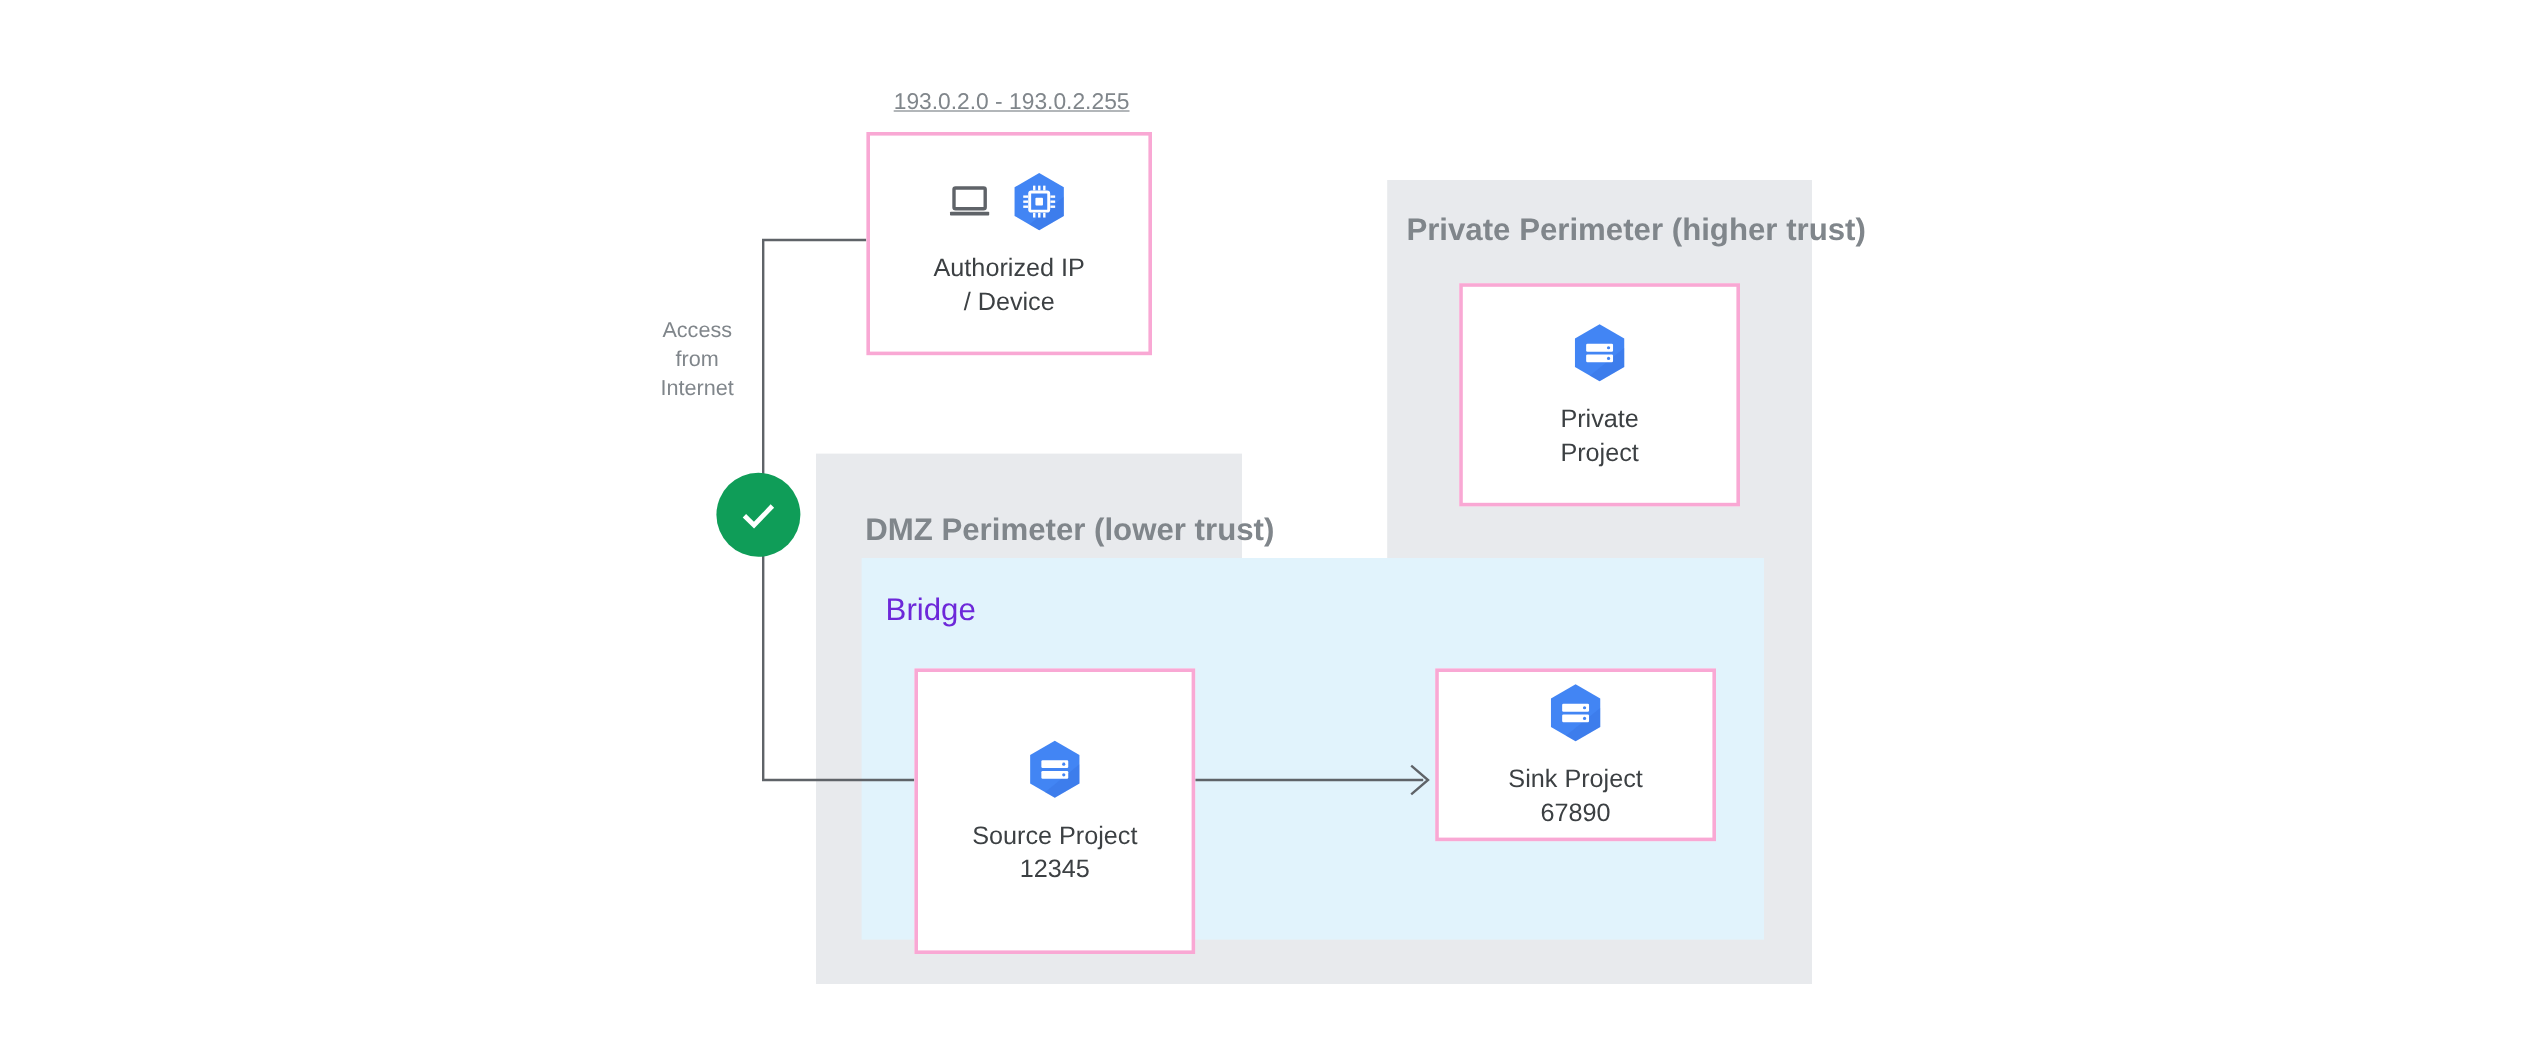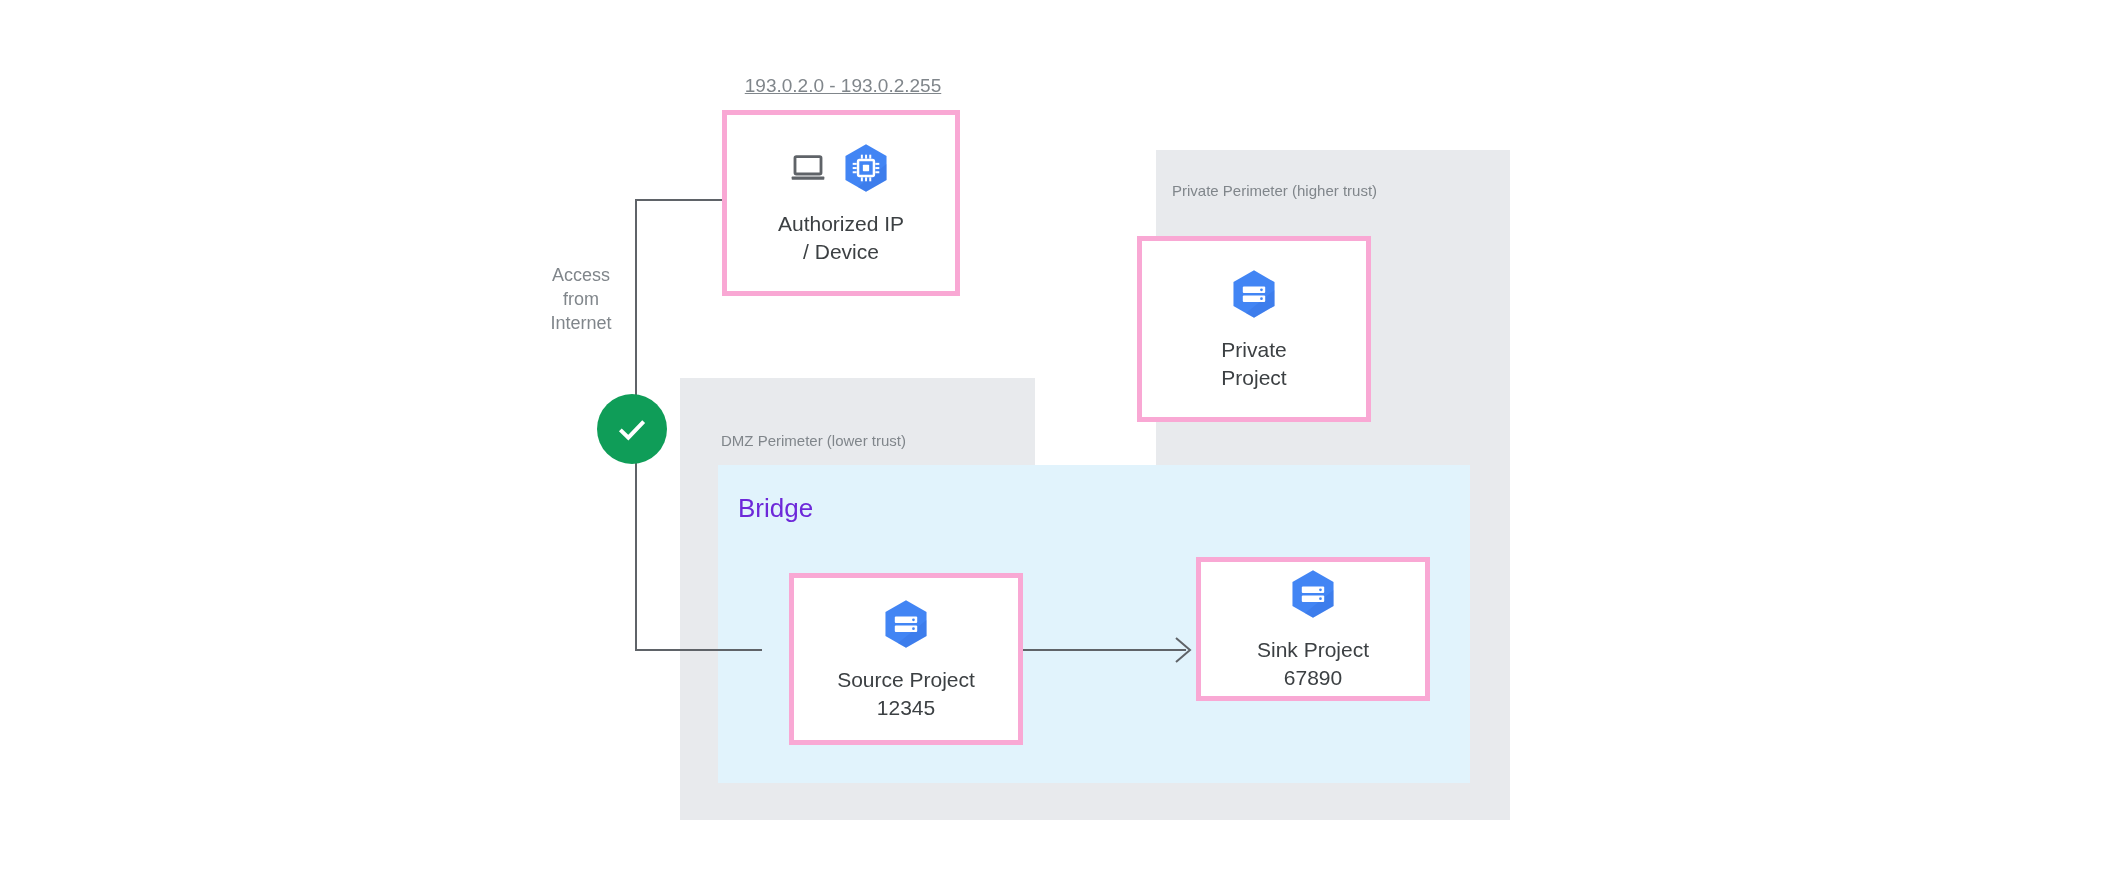--- a/index.html
+++ b/index.html
@@ -23,41 +23,42 @@
   
   .abs { position: absolute; box-sizing: border-box; }
 
   
   .perimeter {
     background: #e8eaed;
   }
   .perimeter-label {
     position: absolute;
     color: #80868b;
-    font-size: 15px;
+    font-size: 26px;
     line-height: 24px;
     white-space: nowrap;
+    font-weight: bold;
   }
 
   
   .bridge {
     background: #e1f3fc;
   }
   .bridge-label {
     position: absolute;
     color: #6d28d9;
     font-size: 26px;
     line-height: 24px;
     white-space: nowrap;
   }
 
   
   .node {
     background: #ffffff;
-    border: 5px solid #f9a8d4;
+    border: 3px solid #f9a8d4;
     display: flex;
     flex-direction: column;
     align-items: center;
     justify-content: center;
   }
   .node-icons {
     display: flex;
     flex-direction: row;
     align-items: center;
     justify-content: center;
@@ -173,40 +174,40 @@
           <rect x="32.0" y="19.6" width="3.4" height="1.7"></rect>
           <rect x="32.0" y="23.2" width="3.4" height="1.7"></rect>
           <rect x="32.0" y="26.8" width="3.4" height="1.7"></rect>
         </g>
       </svg>
     </div>
     <div class="node-label">Authorized IP
 / Device</div>
   </div>
 
-  <div class="abs node" style="left:1137px; top:236px; width:234px; height:186px;">
+  <div class="abs node" style="left:1216px; top:236px; width:234px; height:186px;">
     <div class="node-icons">
       <svg width="56" height="56" viewBox="0 0 48 48">
         <polygon points="24,3.6 41.6,13.8 41.6,34.2 24,44.4 6.4,34.2 6.4,13.8" fill="#4285f4"></polygon>
         <polygon points="41.6,20.5 41.6,34.2 24,44.4 17.0,40.4" fill="#3367d6" opacity="0.28"></polygon>
         <g fill="#ffffff">
           <rect x="14.4" y="17.6" width="19.2" height="5.6" rx="0.9"></rect>
           <rect x="14.4" y="25.2" width="19.2" height="5.6" rx="0.9"></rect>
         </g>
         <g fill="#4285f4">
           <circle cx="30.4" cy="20.4" r="1.15"></circle>
           <circle cx="30.4" cy="28.0" r="1.15"></circle>
         </g>
       </svg>
     </div>
     <div class="node-label">Private
 Project</div>
   </div>
 
-  <div class="abs node" style="left:789px; top:557px; width:234px; height:172px;margin-top:16px;">
+  <div class="abs node" style="left:762px; top:557px; width:234px; height:238px;">
     <div class="node-icons">
       <svg width="56" height="56" viewBox="0 0 48 48">
         <polygon points="24,3.6 41.6,13.8 41.6,34.2 24,44.4 6.4,34.2 6.4,13.8" fill="#4285f4"></polygon>
         <polygon points="41.6,20.5 41.6,34.2 24,44.4 17.0,40.4" fill="#3367d6" opacity="0.28"></polygon>
         <g fill="#ffffff">
           <rect x="14.4" y="17.6" width="19.2" height="5.6" rx="0.9"></rect>
           <rect x="14.4" y="25.2" width="19.2" height="5.6" rx="0.9"></rect>
         </g>
         <g fill="#4285f4">
           <circle cx="30.4" cy="20.4" r="1.15"></circle>

